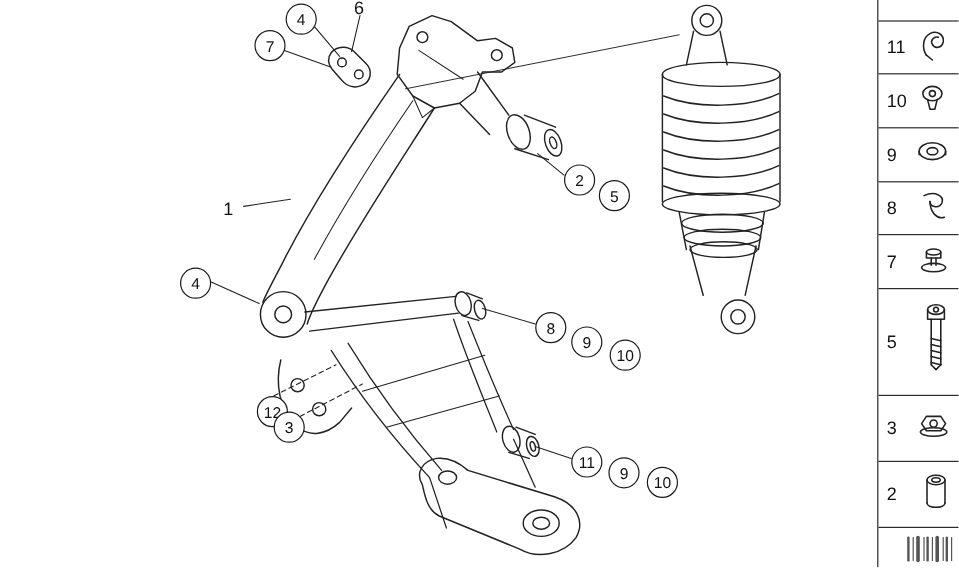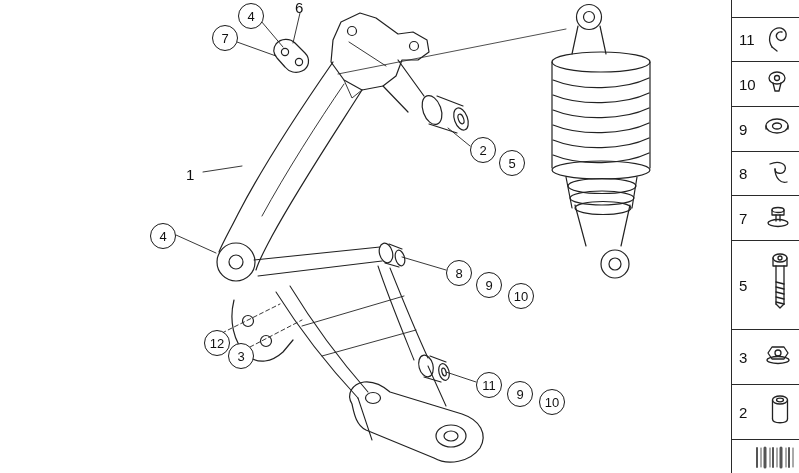--- a/index.html
+++ b/index.html
@@ -174,21 +174,21 @@
   <div class="plain-label" style="left:295px;top:0px;">6</div>
 
   <div class="callout" style="left:238px;top:3px;">4</div>
   <div class="callout" style="left:212px;top:25px;">7</div>
   <div class="callout" style="left:470px;top:137px;">2</div>
   <div class="callout" style="left:499px;top:150px;">5</div>
   <div class="callout" style="left:150px;top:223px;">4</div>
   <div class="callout" style="left:446px;top:260px;">8</div>
   <div class="callout" style="left:476px;top:272px;">9</div>
   <div class="callout" style="left:508px;top:283px;">10</div>
-  <div class="callout" style="left:204px;top:330px;">12</div>
+  <div class="callout" style="left:214px;top:330px;">12</div>
   <div class="callout" style="left:228px;top:343px;">3</div>
   <div class="callout" style="left:476px;top:372px;">11</div>
   <div class="callout" style="left:507px;top:381px;">9</div>
   <div class="callout" style="left:539px;top:389px;">10</div>
 
   <div class="sidebar">
     <div class="spacer"></div>
 
     <div class="cell" style="height:44px;">
       <span class="num">11</span>

